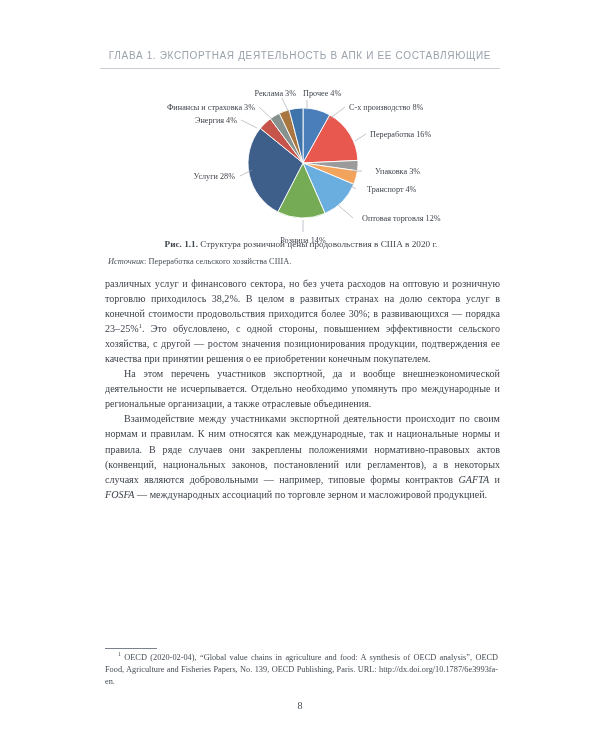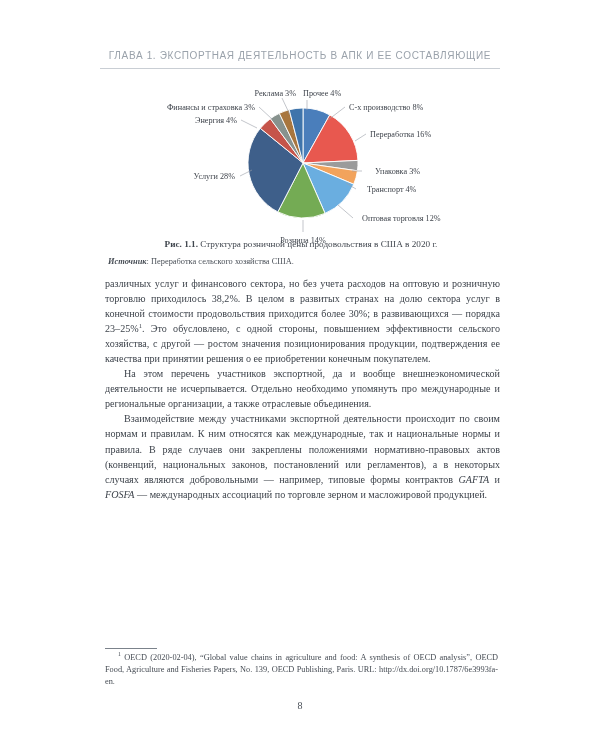--- a/index.html
+++ b/index.html
@@ -70,21 +70,21 @@
   .fig-source {
     position: absolute;
     left: 108px;
     top: 256px;
     width: 392px;
     text-align: left;
     font-size: 8.4px;
     line-height: 12px;
     color: #4a5058;
   }
-  .fig-source i { font-style: italic; font-weight: bold; }
+  .fig-source i { font-style: italic; }
 
   
   .body-text {
     position: absolute;
     left: 105px;
     top: 276px;
     width: 395px;
     font-size: 10.1px;
     line-height: 15.05px;
     text-align: justify;

